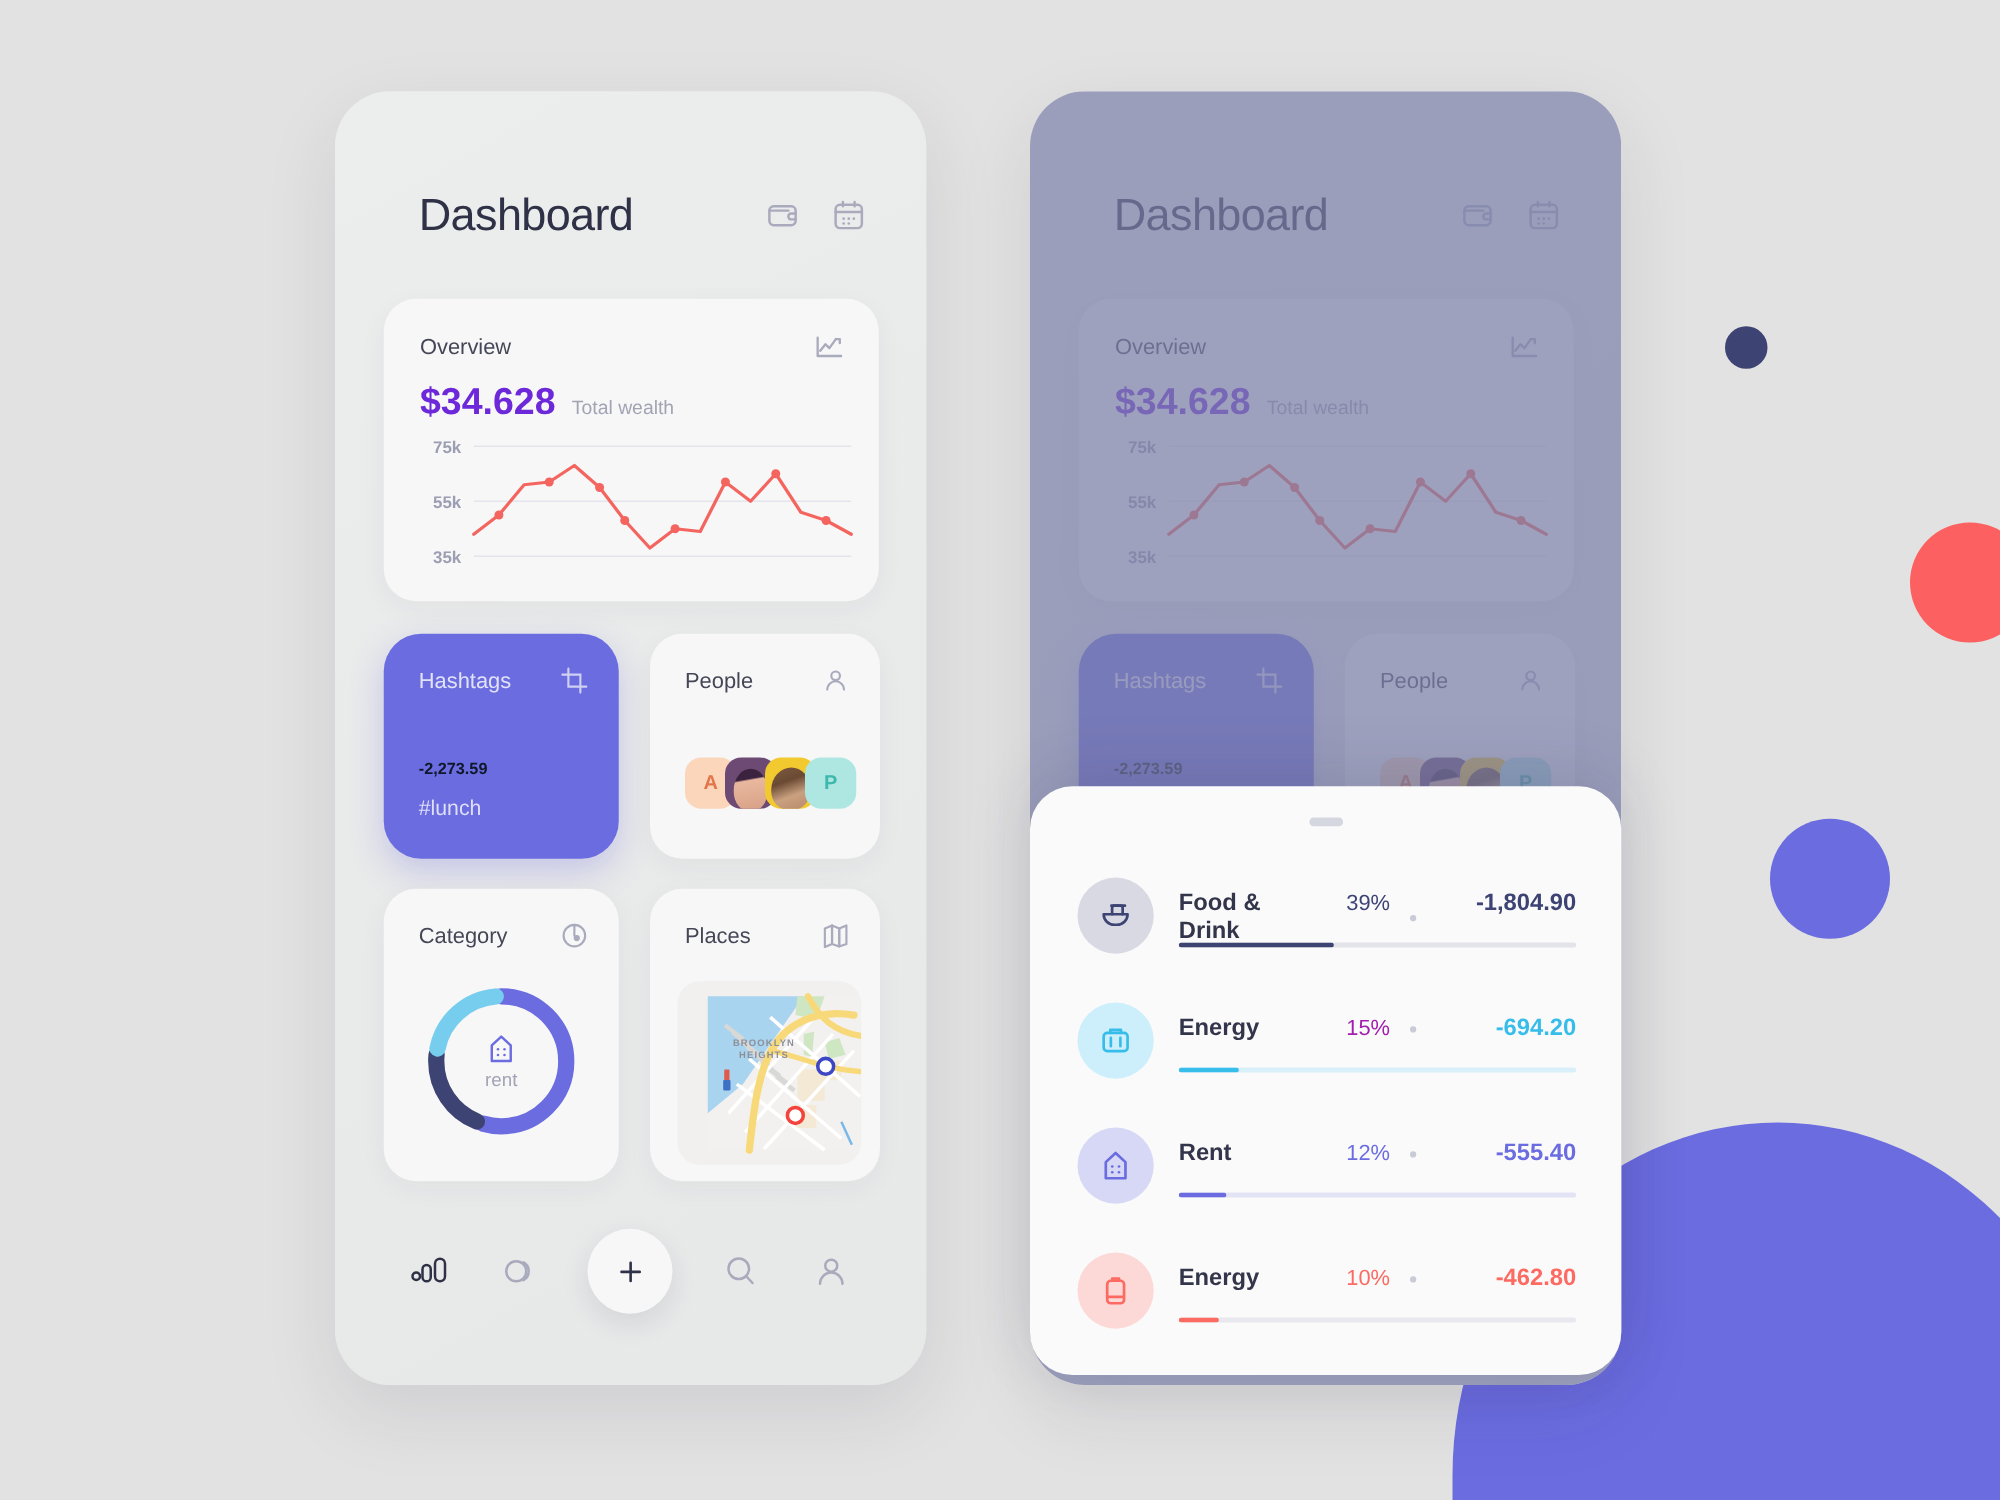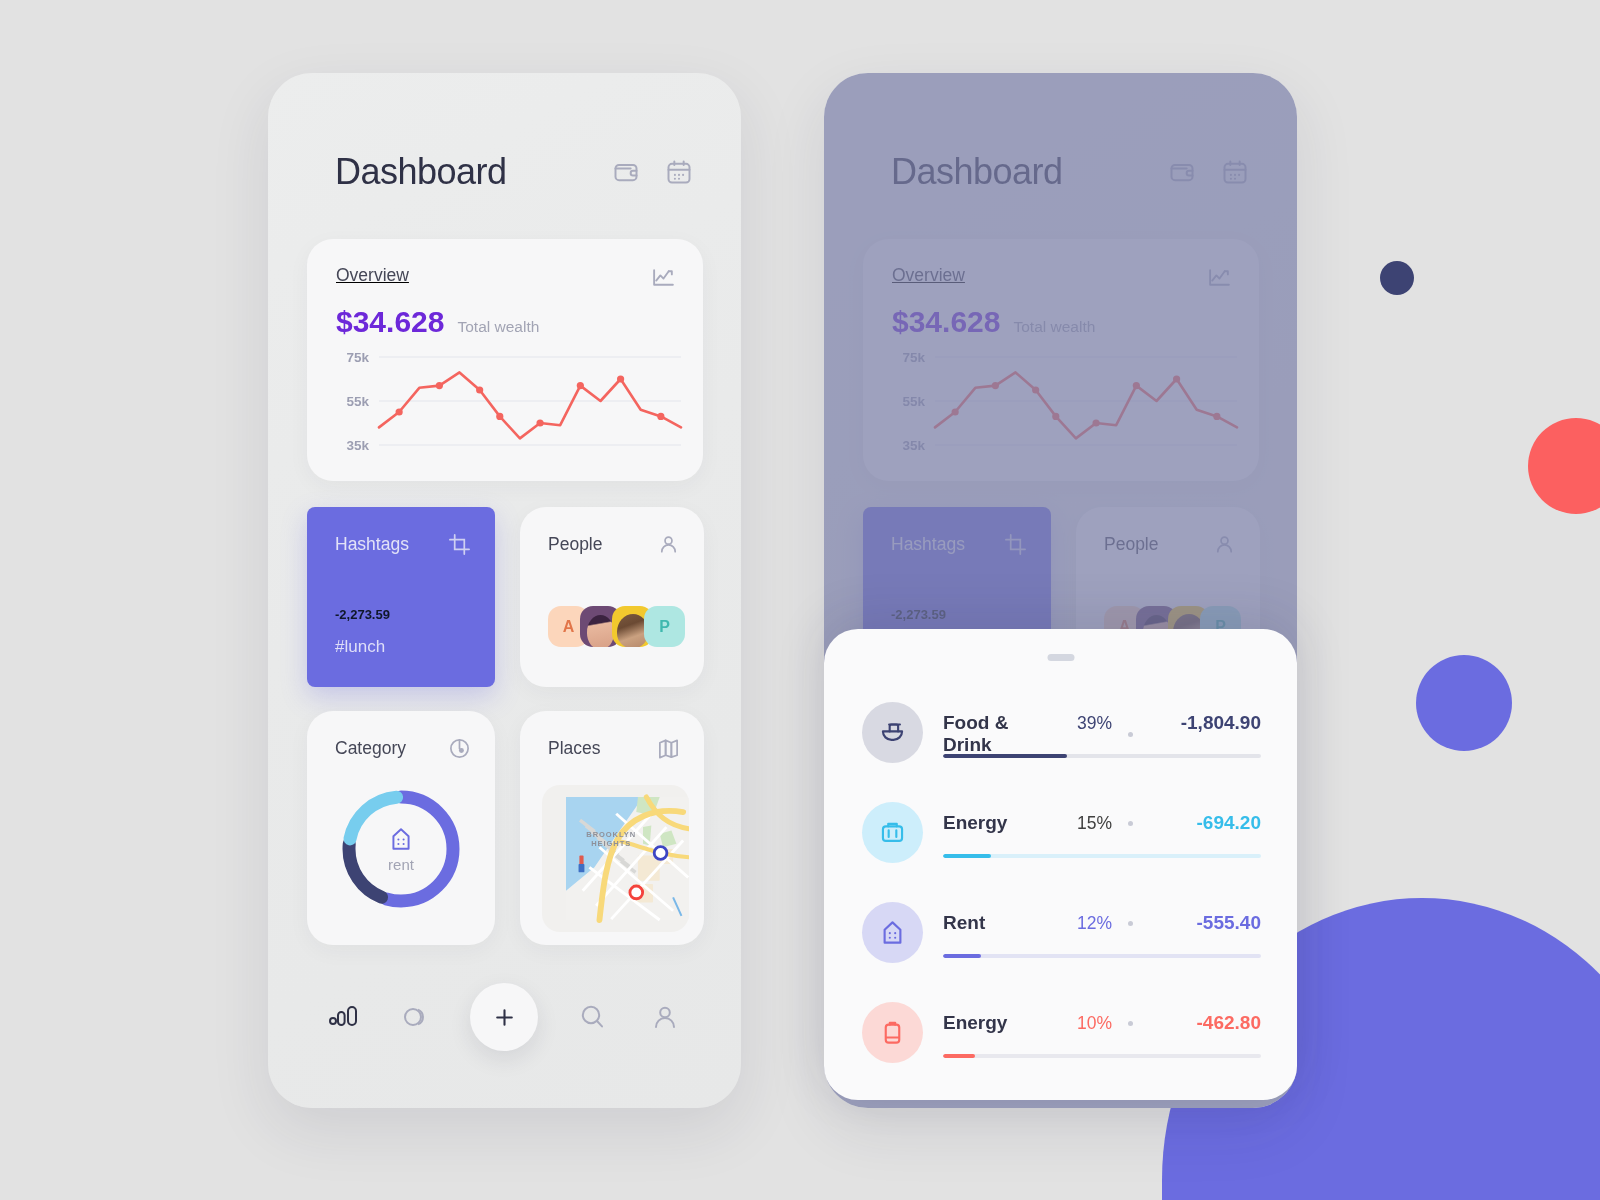--- a/index.html
+++ b/index.html
@@ -57,40 +57,40 @@
   
   .card{
     position:absolute; background:#f7f7f8; border-radius:26px;
   }
   .overview{
     left:39px; top:166px; width:396px; height:242px;
     box-shadow:0 6px 22px rgba(40,40,70,.045);
   }
   .ov-head{
     position:absolute; left:29px; top:26px; right:27px;
-    display:flex; align-items:flex-start; justify-content:space-between;text-decoration:underline;
+    display:flex; align-items:center; justify-content:space-between;
   }
   .ov-label{ font-size:17.5px; color:#454757; }
   .ov-chart-icon{ width:25px; height:25px; color:#a9abbd; }
   .ov-chart-icon svg{ width:100%; height:100%; display:block; }
   .ov-amount-row{
     position:absolute; left:29px; top:66px;
     display:flex; align-items:baseline; gap:13px;
   }
   .ov-amount{ font-size:30px; font-weight:bold; color:#6d28d9; }
   .ov-sub{ font-size:15.5px; color:#a2a4b4; }
 
   .ov-plot{ position:absolute; left:26px; top:112px; width:350px; height:100px; }
   .ov-plot svg{ width:100%; height:100%; display:block; overflow:visible; }
   .ytick{ font-size:13.5px; fill:#9c9eb2; font-weight:bold; font-family:"Liberation Sans",sans-serif; }
 
   
   .hashtags{
     left:39px; top:434px; width:188px; height:180px;
-    background:#6b6ce0; border-radius:8px;
+    background:#6b6ce0; border-radius:30px;
     box-shadow:0 10px 26px rgba(107,108,224,.28);
   }
   .people{
     left:252px; top:434px; width:184px; height:180px;
     box-shadow:0 6px 22px rgba(40,40,70,.045);
   }
   .category{
     left:39px; top:638px; width:188px; height:234px;
     box-shadow:0 6px 22px rgba(40,40,70,.045);
   }
@@ -673,21 +673,21 @@
       <div class="sheet-row">
         <div class="row-icon" style="background:#cdeefb;color:#36bdea">
           <svg viewBox="0 0 24 24" fill="none" stroke="currentColor" stroke-width="1.9" stroke-linecap="round" stroke-linejoin="round">
             <rect x="3.5" y="6.5" width="17" height="13" rx="2.6"></rect>
             <path d="M8.2 6.5V4.3h7.6v2.2"></path>
             <path d="M8.6 10v6M15.4 10v6"></path>
           </svg>
         </div>
         <div class="row-top">
           <div class="row-name">Energy</div>
-          <div class="row-pct" style="color:#404040">15%</div>
+          <div class="row-pct" style="color:#a21caf">15%</div>
           <div class="row-dot"></div>
           <div class="row-amt" style="color:#36bdea">-694.20</div>
         </div>
         <div class="row-bar" style="background:#d9f0fa">
           <div class="row-bar-fill" style="width:15%;background:#36bdea"></div>
         </div>
       </div>
       <div class="sheet-row">
         <div class="row-icon" style="background:#d7d8f5;color:#6b6ce0">
           <svg viewBox="0 0 24 24" fill="none" stroke="currentColor" stroke-width="1.9" stroke-linecap="round" stroke-linejoin="round">

